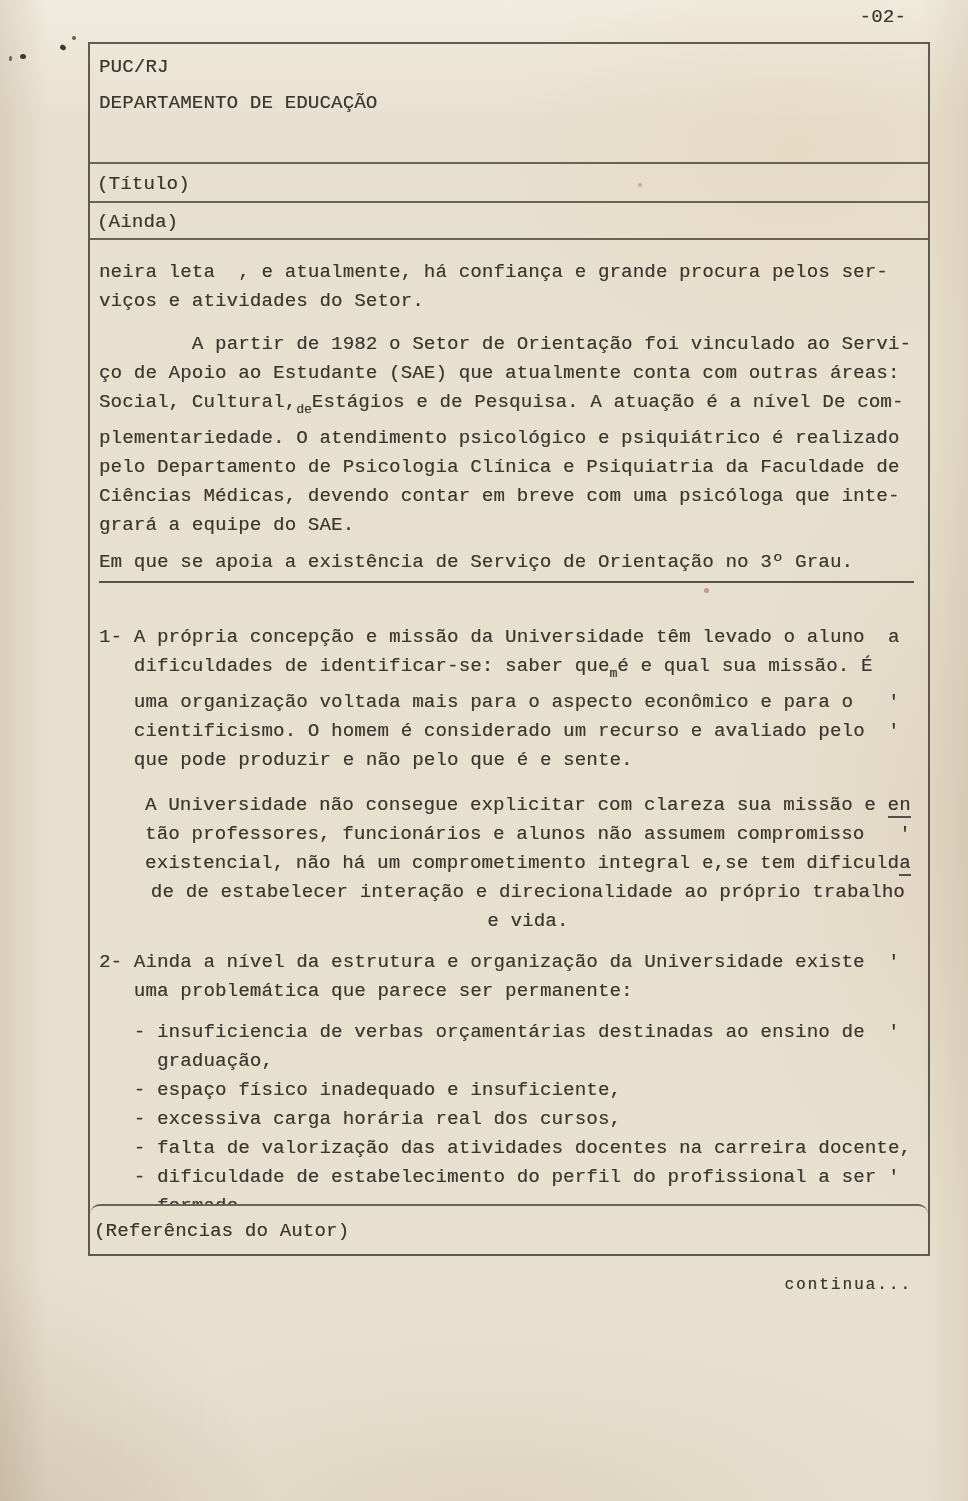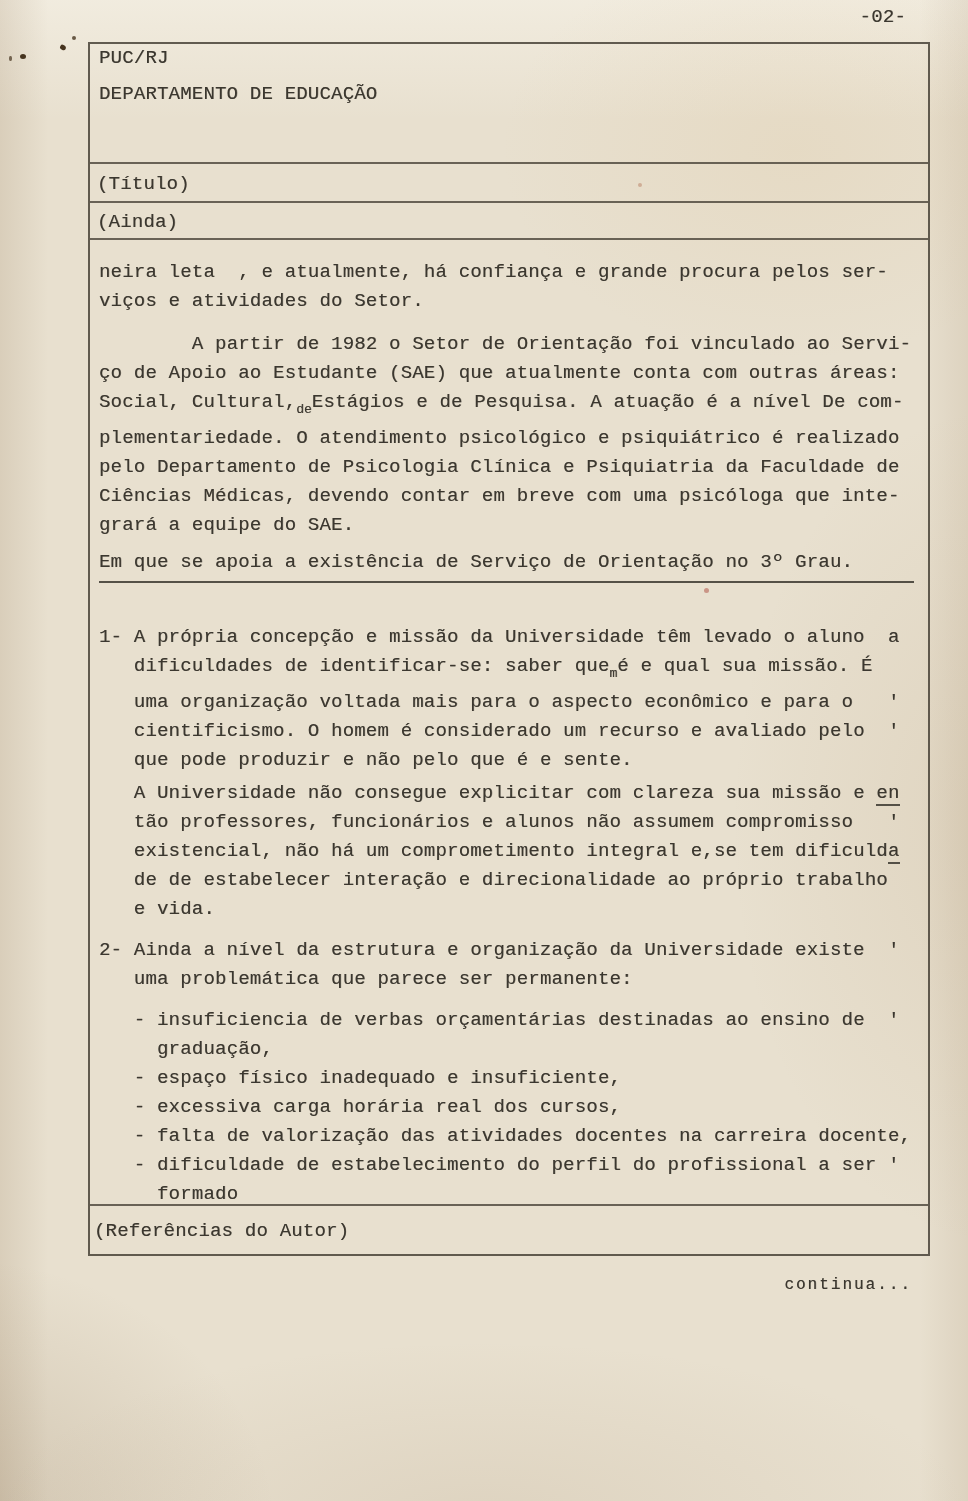--- a/index.html
+++ b/index.html
@@ -46,44 +46,44 @@
   .rule{border-bottom:2px solid rgba(72,66,55,0.8);}
 
   .txt{
     font-size:19px;line-height:29px;
     letter-spacing:0.2px;
     text-shadow:0.4px 0.4px 0.5px rgba(59,55,47,0.5);
     white-space:pre-wrap;
   }
 
   .box-header{height:120px;flex:none;padding-left:9px;box-sizing:border-box;}
-  .hl-org{}
+  .hl-org{margin-top:9px;}
   .hl-dep{margin-top:7px;}
   .hl-sem{margin-top:19px;padding-left:49px;}
 
   .row-titulo{height:39px;flex:none;padding:6px 0 0 7px;box-sizing:border-box;}
   .row-autor{height:37px;flex:none;padding:5px 0 0 7px;box-sizing:border-box;}
 
   .box-body{flex:1 1 auto;padding:18px 6px 0 9px;box-sizing:border-box;overflow:hidden;}
   .blk .line{white-space:pre-wrap;min-height:29px;}
   [data-block="p2"]{margin-top:14px;}
   [data-block="heading"]{margin-top:8px;}
   [data-block="heading"] .line{
     border-bottom:2px solid rgba(59,55,47,0.85);
     padding-bottom:4px;width:99%;
   }
   [data-block="item1"]{margin-top:40px;}
-  [data-block="uni"]{margin-top:4px;}
+  [data-block="uni"]{margin-top:16px;text-align:center;}
   [data-block="item2"]{margin-top:12px;}
   [data-block="bullets"]{margin-top:12px;}
   .sub{font-size:13px;vertical-align:-6px;letter-spacing:0;}
   .u{border-bottom:2px solid rgba(59,55,47,0.85);padding-bottom:0px;}
 
   .row-refs{height:50px;flex:none;border-top:2px solid rgba(72,66,55,0.8);
-    padding:11px 0 0 4px;box-sizing:border-box;}
+    padding:11px 0 0 4px;box-sizing:border-box;border-radius:10px;}
 
   .continuation{
     position:absolute;top:1276px;right:56px;
     font-size:16px;letter-spacing:2px;
     text-shadow:0.4px 0.4px 0.5px rgba(59,55,47,0.55);
   }
 </style>
 </head>
 <body>
 

